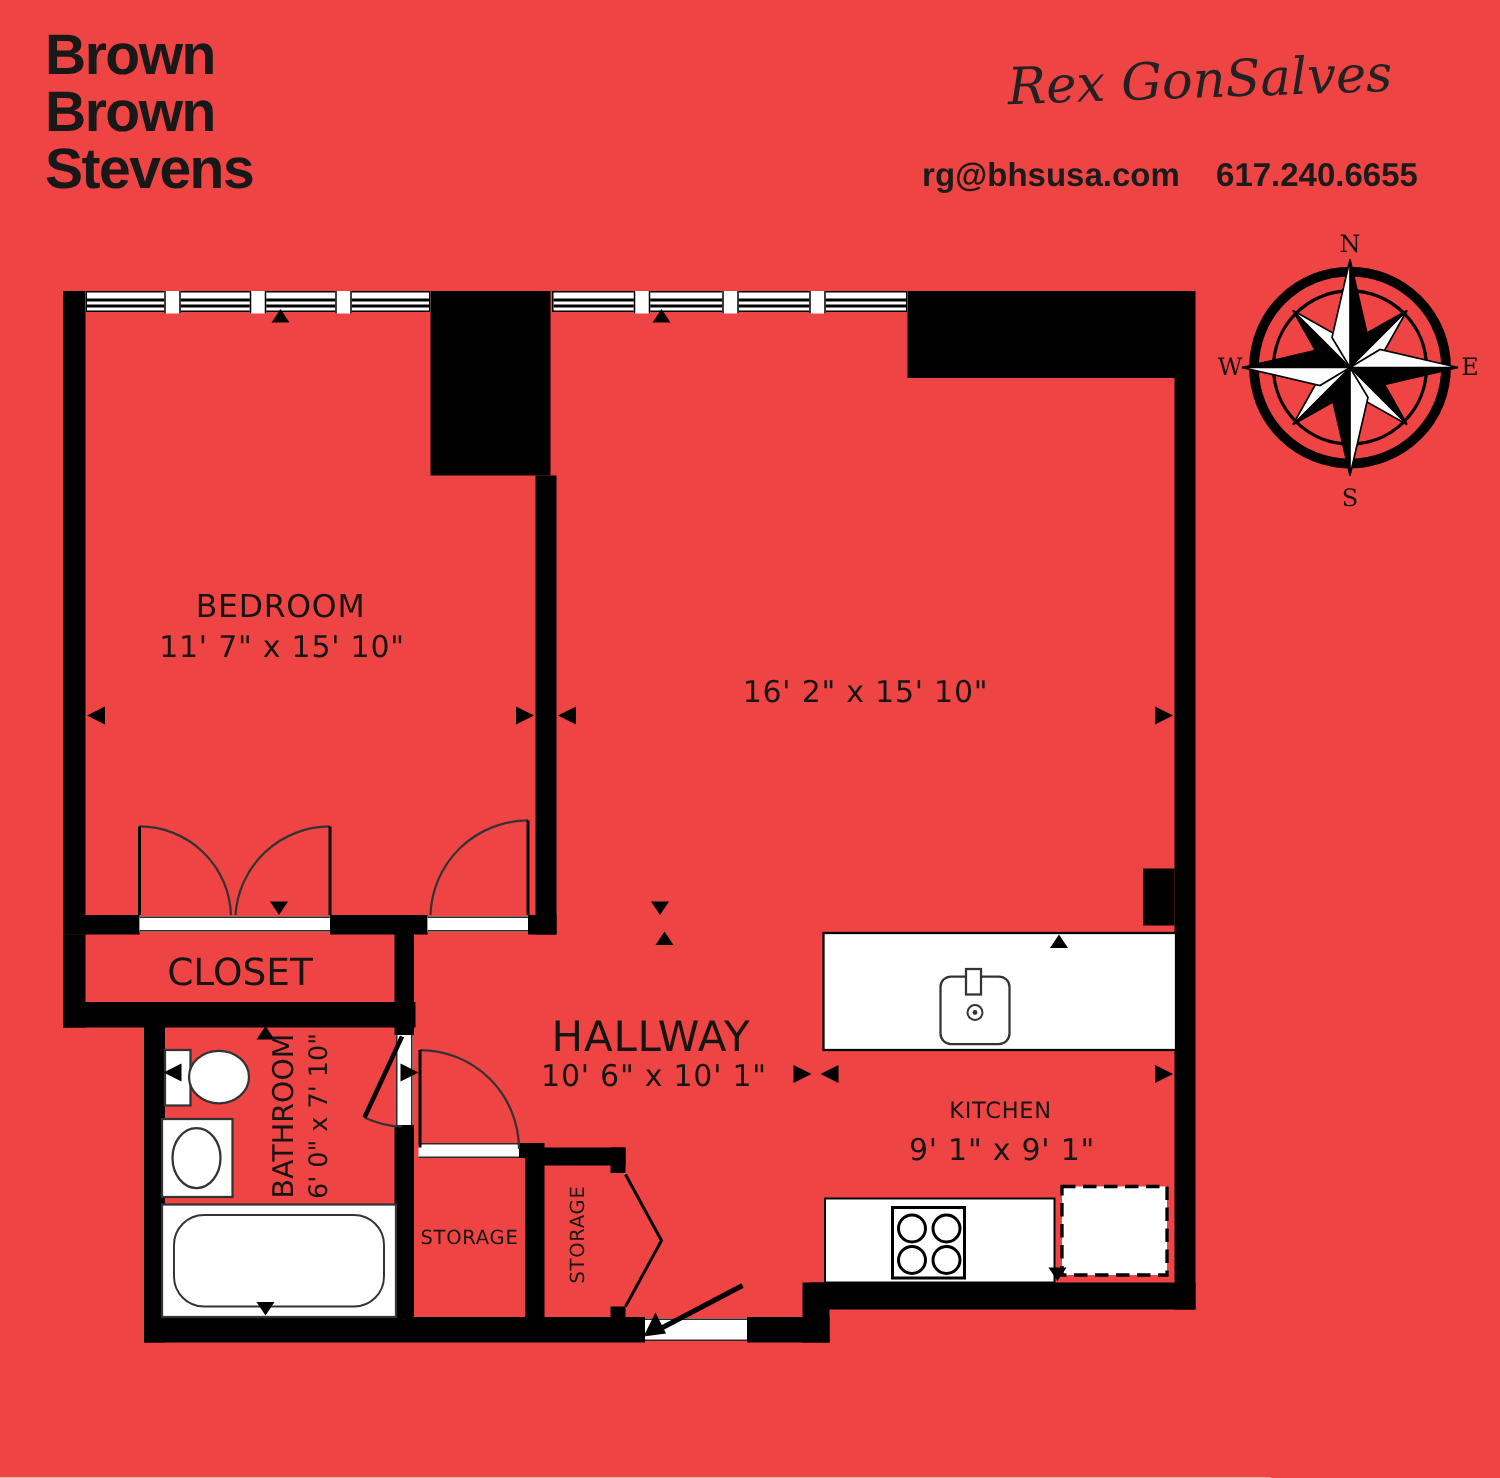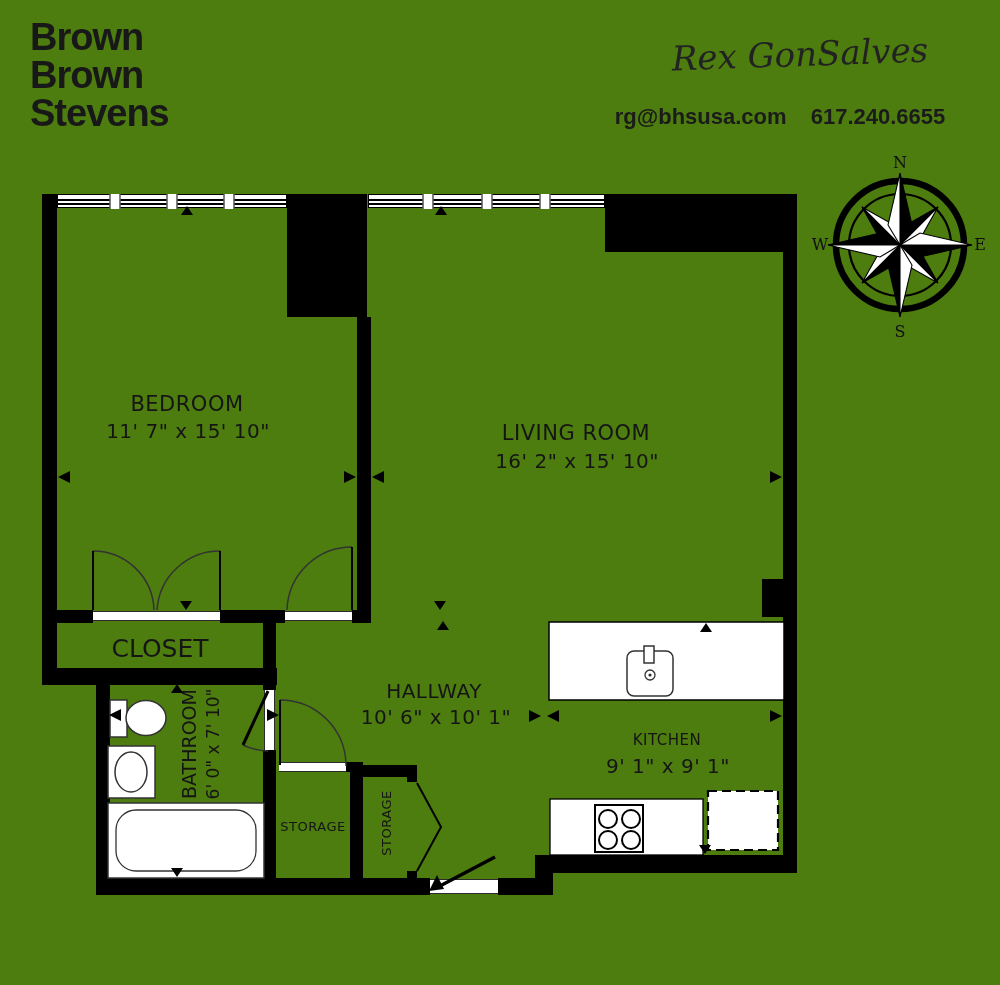--- a/index.html
+++ b/index.html
@@ -1,16 +1,16 @@
 <!DOCTYPE html>
 <html><head>
 <meta charset="utf-8">
 <style>
   html,body{margin:0;padding:0;background:#fff;}
-  #page{position:relative;width:1000px;height:985px;background:#4d7c0f;overflow:hidden;
+  #page{position:relative;width:1000px;height:985px;background:#ef4444;overflow:hidden;
         font-family:"DejaVu Sans",sans-serif;color:#111;}
   .abs{position:absolute;}
   .wall{position:absolute;background:#000;}
   .label{position:absolute;transform:translate(-50%,-50%);white-space:nowrap;
          text-align:center;color:#151515;}
   .room-name{font-size:21px;letter-spacing:.5px;}
   .room-dims{font-size:20px;letter-spacing:.5px;}
   .small-label{font-size:13px;letter-spacing:.5px;}
   .vertical{transform:translate(-50%,-50%) rotate(-90deg);}
   .sill-h{position:absolute;background:#fff;border-top:1.5px solid #2b2b2b;
@@ -209,26 +209,25 @@
       <polygon points="109,715 121,709 121,721"></polygon>
       <polygon points="279,715 267,709 267,721"></polygon>
       <polygon points="177,684 171,693 183,693"></polygon>
       <polygon points="177,877 171,868 183,868"></polygon>
     </g>
   </svg>
 
   <div class="label room-name" style="left:187px;top:404px;">BEDROOM</div>
   <div class="label room-dims" style="left:188px;top:431px;">11' 7" x 15' 10"</div>
 
-  <div class="label room-name" style="left:576px;top:433px;">LIVING ROOM</div>
   <div class="label room-dims" style="left:577px;top:461px;">16' 2" x 15' 10"</div>
 
   <div class="label" style="left:160px;top:648px;font-size:25px;">CLOSET</div>
 
-  <div class="label room-name" style="left:434px;top:691px;font-size:20px;">HALLWAY</div>
+  <div class="label room-name" style="left:434px;top:691px;font-size:28px;">HALLWAY</div>
   <div class="label room-dims" style="left:436px;top:717px;">10' 6" x 10' 1"</div>
 
   <div class="label room-name" style="left:667px;top:740px;font-size:15px;">KITCHEN</div>
   <div class="label room-dims" style="left:668px;top:766px;">9' 1" x 9' 1"</div>
 
   <div class="label vertical" style="left:201px;top:744px;line-height:24px;">
     <div style="font-size:19px;">BATHROOM</div>
     <div style="font-size:17px;">6' 0" x 7' 10"</div>
   </div>
 

